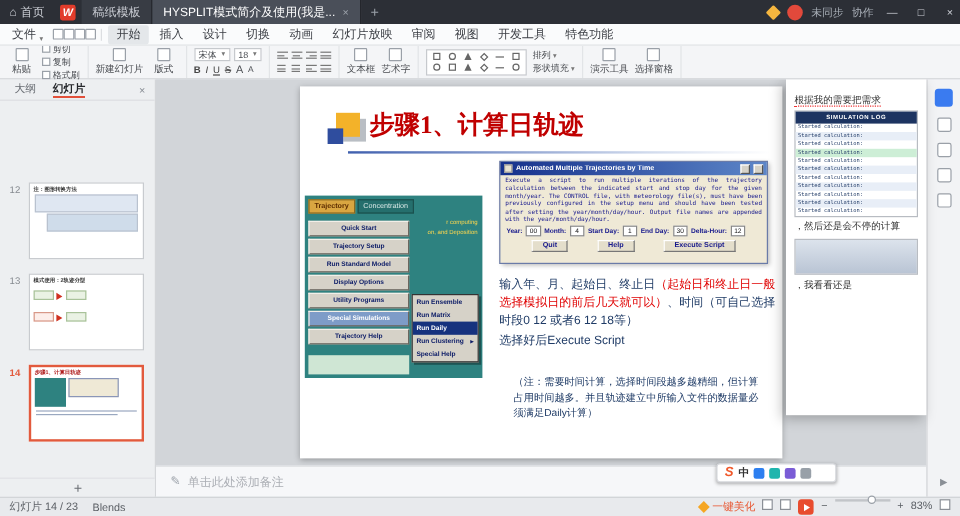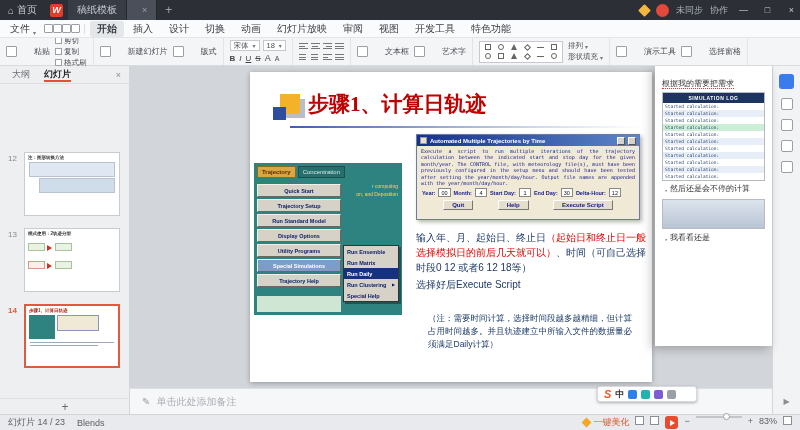--- a/index.html
+++ b/index.html
@@ -19,26 +19,26 @@
 .avatar{width:13px;height:13px;border-radius:50%;background:#e2493b;color:#fff;font-size:8px;display:flex;align-items:center;justify-content:center}
 .tb-txt{font-size:9px;color:#aab0b8}
 .win-btn{width:17px;height:20px;display:flex;align-items:center;justify-content:center;color:#c9ccd3;font-size:9px}
 
 
 #menubar{position:absolute;top:20px;left:0;width:800px;height:18px;background:#fafbfc;border-bottom:1px solid #e3e5e8;display:flex;align-items:center;font-size:10px;color:#3b3e44;z-index:70}
 .mb-file{padding:0 8px 0 10px;display:flex;gap:3px;align-items:flex-end}
 .mini-ic{width:9px;height:9px;border:1px solid #9aa0a8;border-radius:1px;background:#fff}
 .mb-sep{width:1px;height:10px;background:#dcdee1;margin:0 4px}
 .mb-tab{padding:1px 7px;margin:0 1px;border-radius:2px;white-space:nowrap}
-.mb-tab.active{background:#e4e7ea;font-weight:bold}
+.mb-tab.active{background:#e4e7ea;font-weight:normal}
 
 
 #ribbon{position:absolute;top:38px;left:0;width:800px;height:28px;background:#f4f5f7;border-bottom:1px solid #d9dbde;display:flex;align-items:stretch;font-size:8px;color:#4a4d52;z-index:60}
 .rg{display:flex;align-items:center;gap:5px;padding:0 6px;border-right:1px solid #e2e4e7}
-.big{display:flex;flex-direction:row;align-items:center;justify-content:center;gap:17px;min-width:24px}
+.big{display:flex;flex-direction:column;align-items:center;justify-content:center;gap:1px;min-width:24px}
 .ic12{width:11px;height:11px;border:1px solid #9aa0a8;border-radius:1px;background:#fff}
 .smcol{display:flex;flex-direction:column;justify-content:center;gap:1px}
 .sm{display:flex;align-items:center;gap:2px;font-size:7.5px}
 .ic7{width:7px;height:7px;border:1px solid #9aa0a8;background:#fff}
 .fontbox{border:1px solid #c6c9cd;background:#fff;padding:0 3px;height:11px;display:flex;align-items:center;font-size:7.5px;gap:4px}
 .caret{font-size:6px;color:#777}
 .fmt{display:flex;gap:4px;align-items:center;font-size:8px}
 .fmt b,.fmt i,.fmt u,.fmt s{font-size:8px;color:#444}
 .alignrow{display:flex;gap:3px}
 .al{width:9px;height:8px;display:flex;flex-direction:column;justify-content:space-between;padding:1px 0}
@@ -158,20 +158,21 @@
 <div id="titlebar">
   <div class="tb-home">
     <span>⌂</span>
     <span>首页</span>
   </div>
   <div class="wps-logo">W</div>
   <div class="tb-tab">
     <span>稿纸模板</span>
   </div>
   <div class="tb-tab active">
+    <span>HYSPLIT模式简介及使用(我是...</span>
     <span class="tab-close">×</span>
   </div>
   <div class="tb-plus">+</div>
   <div class="tb-right">
     <div class="member-ic"></div>
     <div class="avatar"></div>
     <span class="tb-txt">未同步</span>
     <span class="tb-txt">协作</span>
     <div class="win-btn">—</div>
     <div class="win-btn">□</div>

